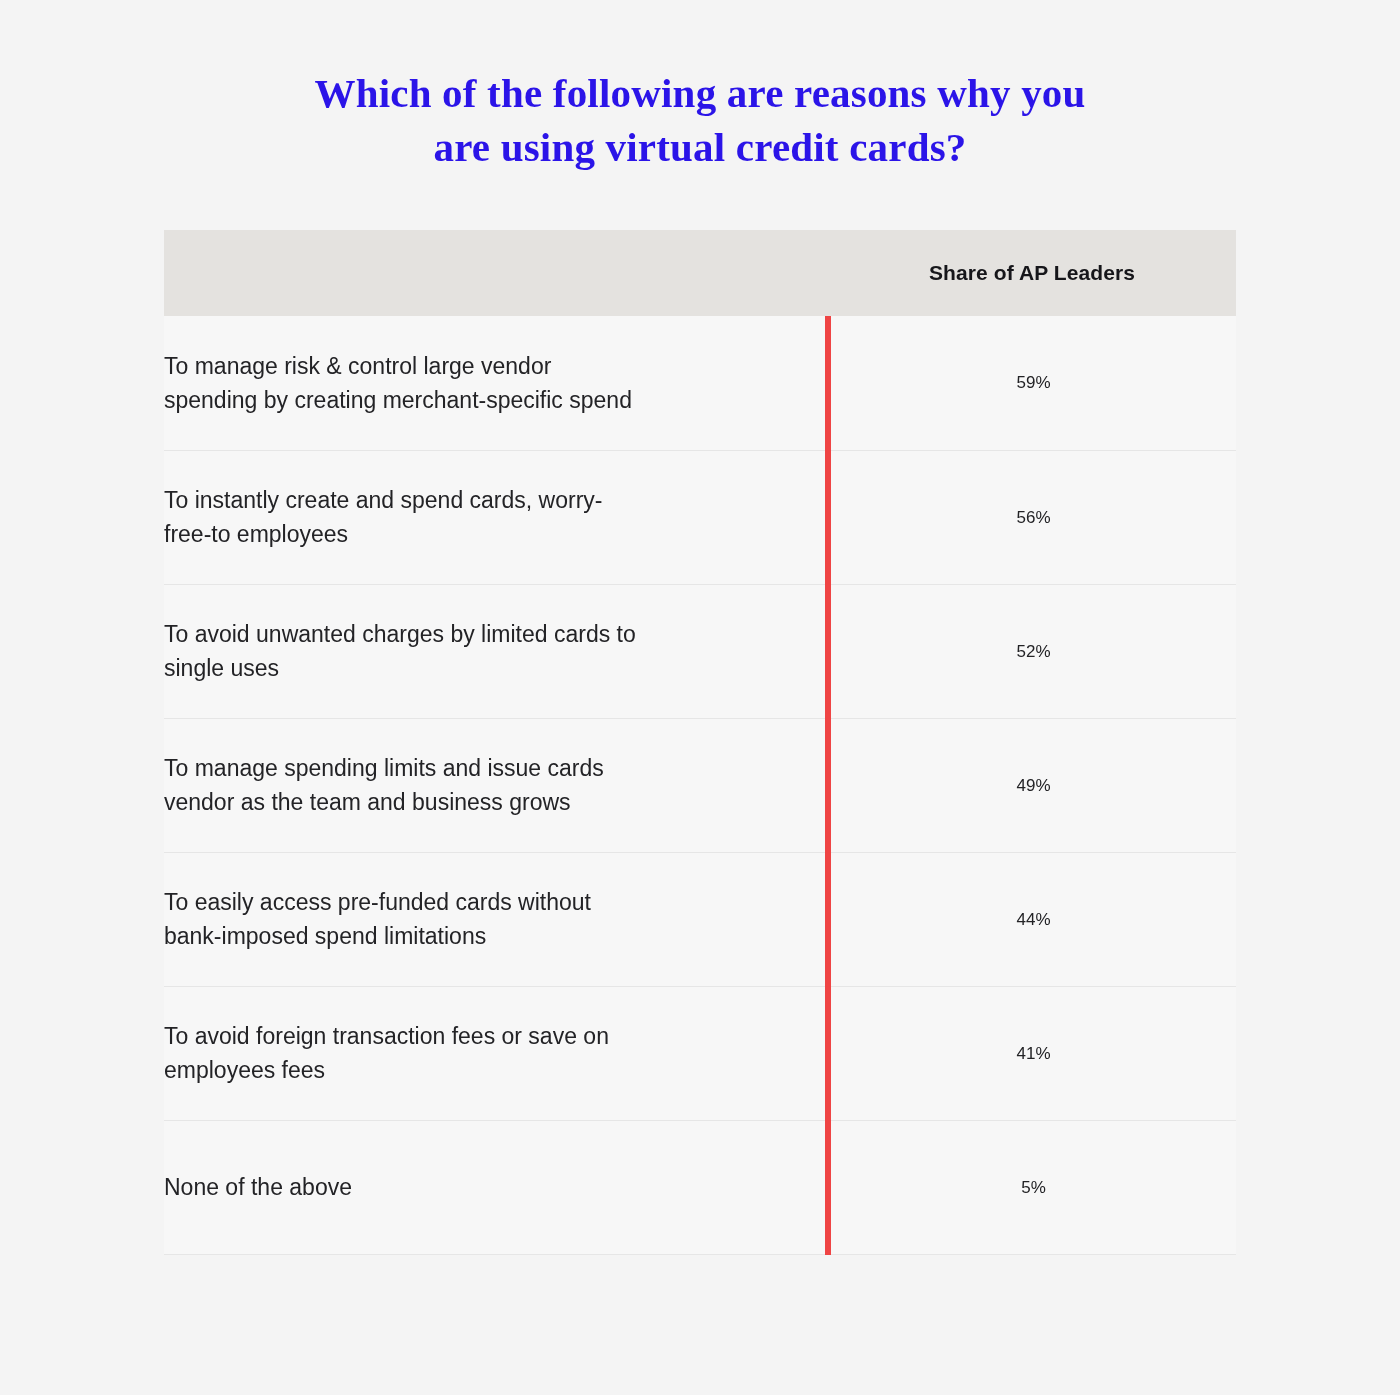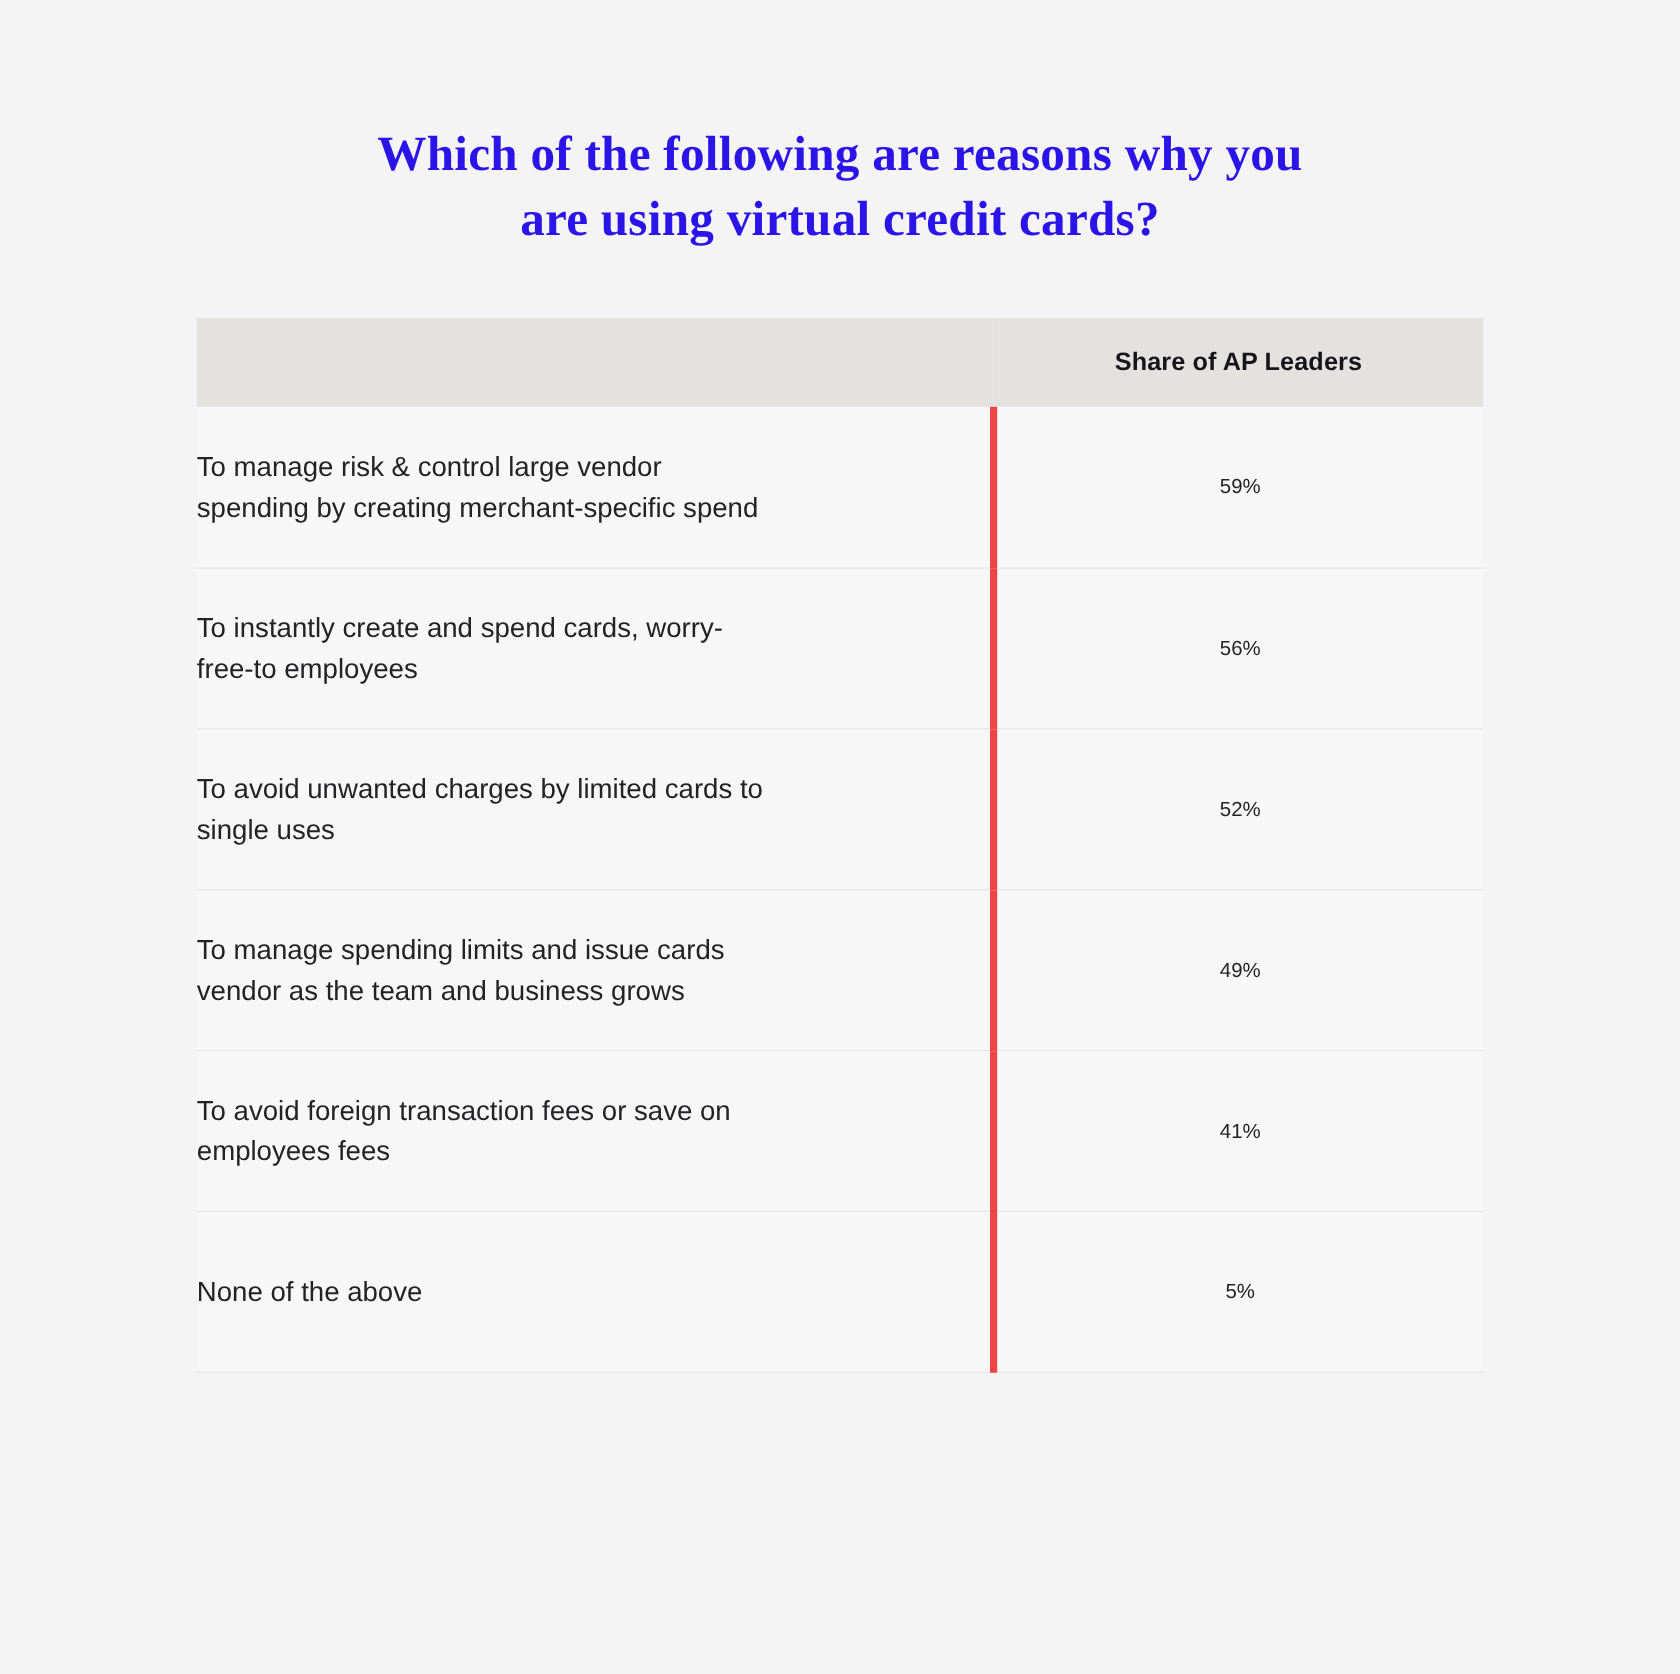--- a/index.html
+++ b/index.html
@@ -14,21 +14,21 @@
     -webkit-font-smoothing: antialiased;
   }
   .page {
     position: relative;
     width: 1400px;
     height: 1395px;
     box-sizing: border-box;
   }
   .title {
     margin: 0;
-    padding-top: 101px;
+    padding-top: 66px;
     text-align: center;
     color: #2b14e8;
     font-family: "Liberation Serif", serif;
     font-weight: 700;
     font-size: 41px;
     line-height: 1.32;
     letter-spacing: 0.2px;
   }
   .title .line {
     display: block;
@@ -38,21 +38,21 @@
     margin-top: 56px;
     width: 1072px;
   }
   table.data-table {
     width: 100%;
     border-collapse: collapse;
     table-layout: fixed;
   }
   table.data-table thead th {
     background: #e4e2df;
-    height: 74px;
+    height: 86px;
     padding: 0;
     border: none;
   }
   th.col-label {
     width: 664px;
   }
   th.col-value {
     width: 408px;
     color: #16161a;
     font-size: 21px;
@@ -135,20 +135,28 @@
 
         <tr>
           <td class="cell-label">
             <span>To manage spending limits and issue cards</span>
             <br>
             <span>vendor as the team and business grows</span>
           </td>
           <td class="cell-value">49%</td>
         </tr>
 
+        <tr>
+          <td class="cell-label">
+            <span>To easily access pre-funded cards without</span>
+            <br>
+            <span>bank-imposed spend limitations</span>
+          </td>
+          <td class="cell-value">44%</td>
+        </tr>
 
         <tr>
           <td class="cell-label">
             <span>To avoid foreign transaction fees or save on</span>
             <br>
             <span>employees fees</span>
           </td>
           <td class="cell-value">41%</td>
         </tr>
 

